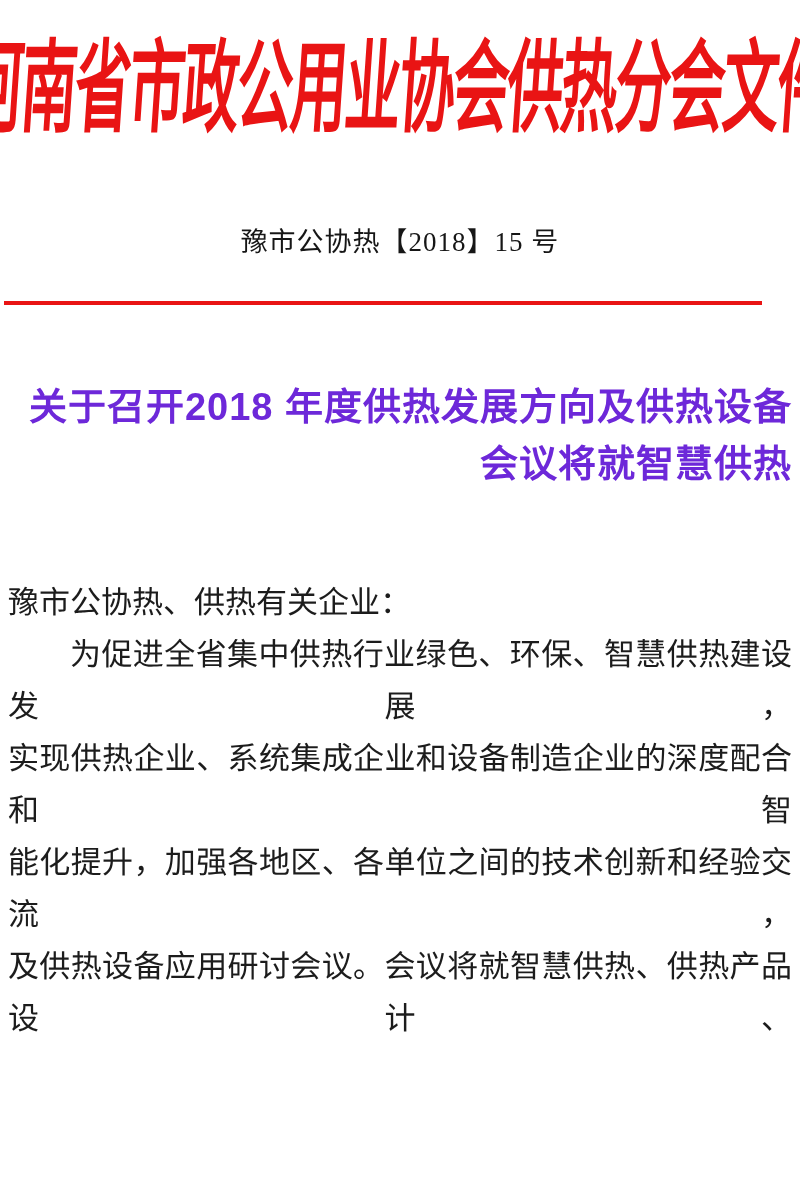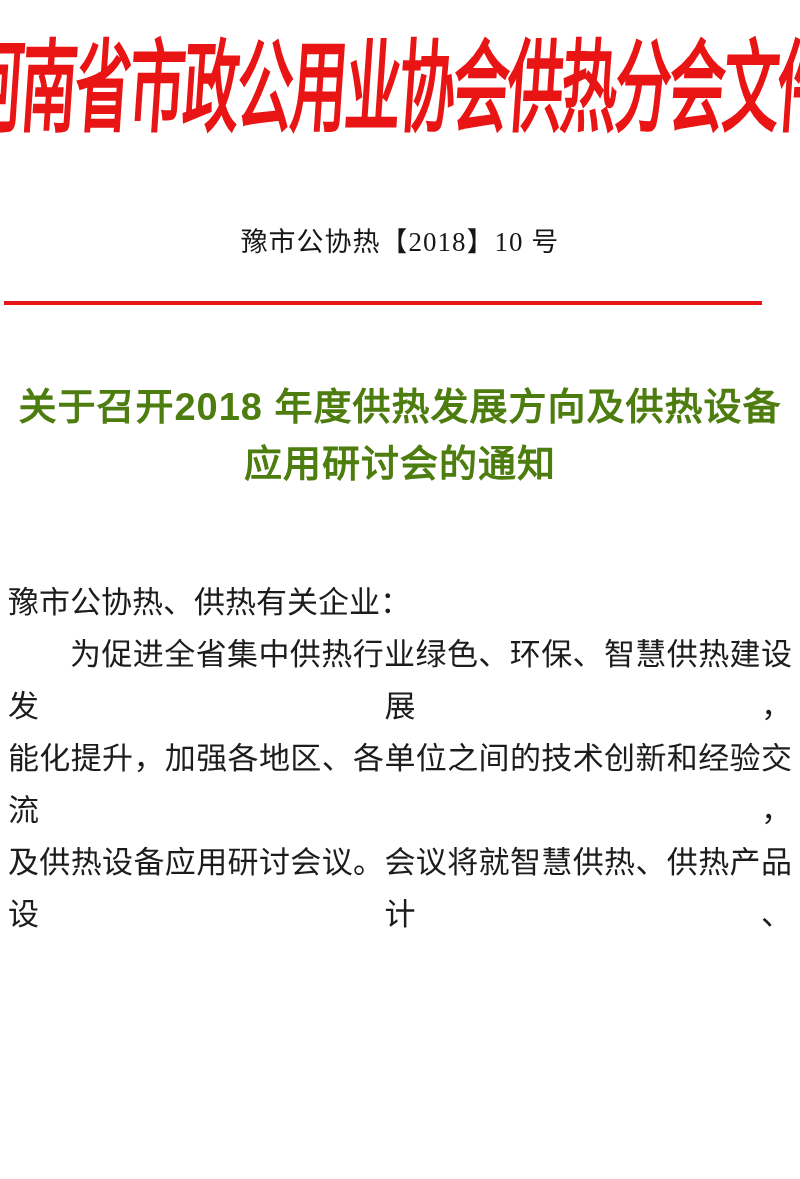--- a/index.html
+++ b/index.html
@@ -48,26 +48,26 @@
     height: 4px;
     background: var(--red);
     width: 758px;
     margin-left: -4px;
     margin-top: 42px;
     border: none;
   }
   
   .notice-title {
     margin-top: 74px;
-    text-align: center;
+    text-align: right;
     font-family: "Liberation Sans", sans-serif;
     font-weight: 700;
     font-size: 38px;
     line-height: 57px;
-    color: #4d7c0f;
+    color: #6d28d9;
     letter-spacing: 1px;
   }
   
   .body-block {
     margin-top: 84px;
     font-size: 31px;
     line-height: 52px;
     color: var(--ink);
   }
   .line {
@@ -83,31 +83,32 @@
 </style>
 </head>
 <body>
 
 <div class="page">
 
   <div class="masthead-wrap">
     <div class="masthead">河南省市政公用业协会供热分会文件</div>
   </div>
 
-  <div class="doc-number">豫市公协热【2018】10 号</div>
+  <div class="doc-number">豫市公协热【2018】15 号</div>
 
   <div class="red-rule"></div>
 
   <div class="notice-title">
     <div>关于召开2018 年度供热发展方向及供热设备</div>
-    <div>应用研讨会的通知</div>
+    <div>会议将就智慧供热</div>
   </div>
 
   <div class="body-block">
     <div class="line">豫市公协热、供热有关企业：</div>
 
     <div class="line justify indent">为促进全省集中供热行业绿色、环保、智慧供热建设发展，</div>
+    <div class="line justify">实现供热企业、系统集成企业和设备制造企业的深度配合和智</div>
     <div class="line justify">能化提升，加强各地区、各单位之间的技术创新和经验交流，</div>
     <div class="line justify">及供热设备应用研讨会议。会议将就智慧供热、供热产品设计、</div>
 
   </div>
 
 </div>
 
 </body></html>

